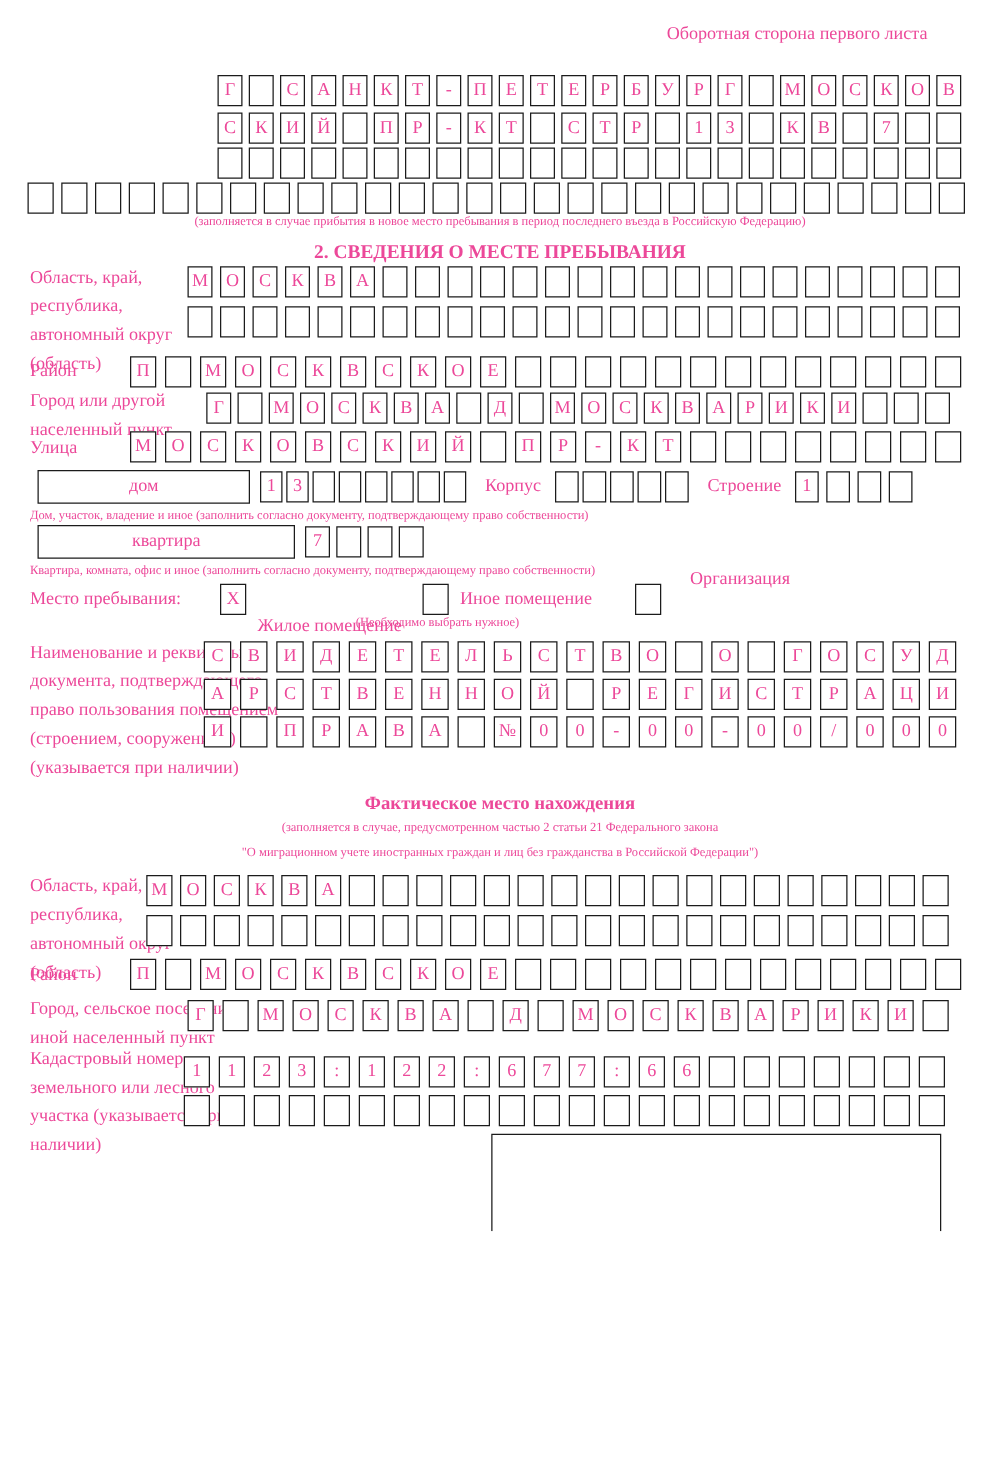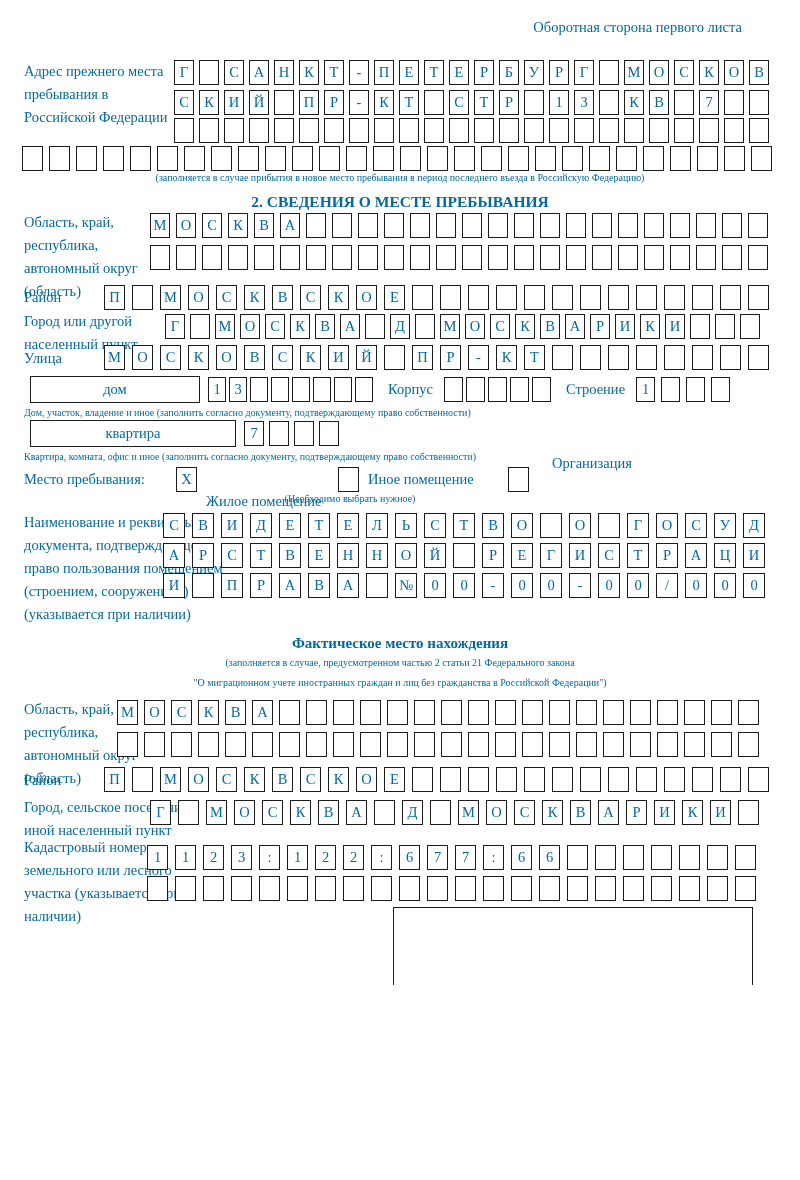--- a/index.html
+++ b/index.html
@@ -1,18 +1,18 @@
 <!DOCTYPE html>
 <html><head>
 <meta charset="utf-8">
 <style>
   html,body{margin:0;padding:0;background:#ffffff;}
   .page{
     position:relative;width:800px;height:985px;margin:0 auto;background:#fff;
-    font-family:"Liberation Serif","DejaVu Serif",serif;color:#0369a1;overflow:hidden;
+    font-family:"Liberation Serif","DejaVu Serif",serif;color:#ec4899;overflow:hidden;
   }
   .abs{position:absolute;}
   .lbl{font-size:14.5px;line-height:23px;}
   .cap{font-size:10px;}
   .center{text-align:center;}
   .bold{font-weight:bold;}
   .cells{position:absolute;display:flex;}
   .cell{
     box-sizing:border-box;border:1.6px solid #1b1b1b;background:#fff;
     display:flex;align-items:center;justify-content:center;
@@ -45,21 +45,20 @@
     box-sizing:border-box;border:1.8px solid #1b1b1b;background:#fff;
   }
 </style>
 </head>
 <body>
 
 <div class="page">
 
   <div class="abs lbl" style="top:16px;right:58px;">Оборотная сторона первого листа</div>
 
-  <div class="abs lbl" style="top:60px;left:24px;width:148px;">Адрес прежнего места пребывания в Российской Федерации</div>
   <div class="cells ra" style="top:60px;">
       <span class="cell">Г</span>
       <span class="cell"></span>
       <span class="cell">С</span>
       <span class="cell">А</span>
       <span class="cell">Н</span>
       <span class="cell">К</span>
       <span class="cell">Т</span>
       <span class="cell">-</span>
       <span class="cell">П</span>

